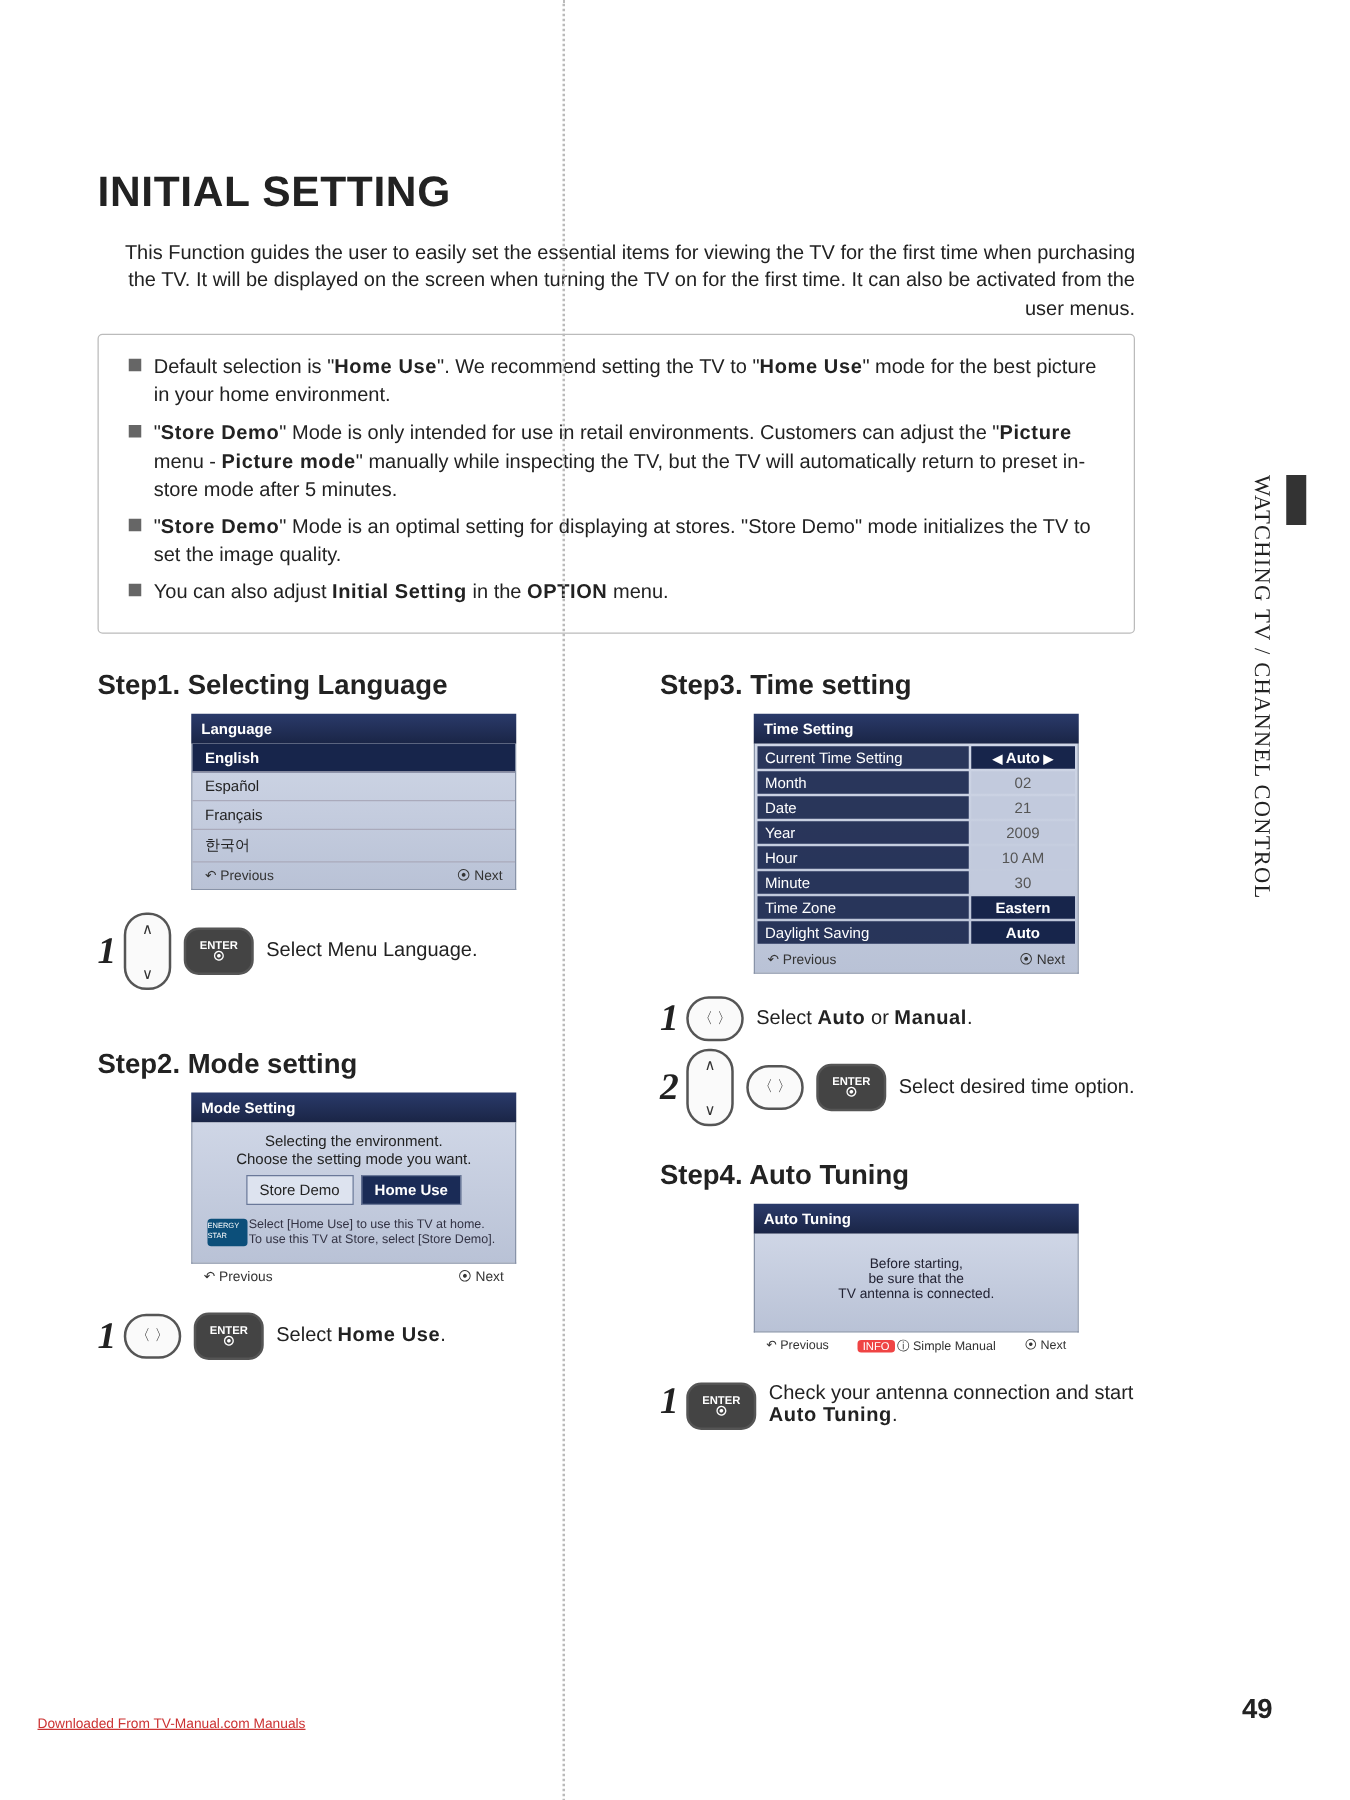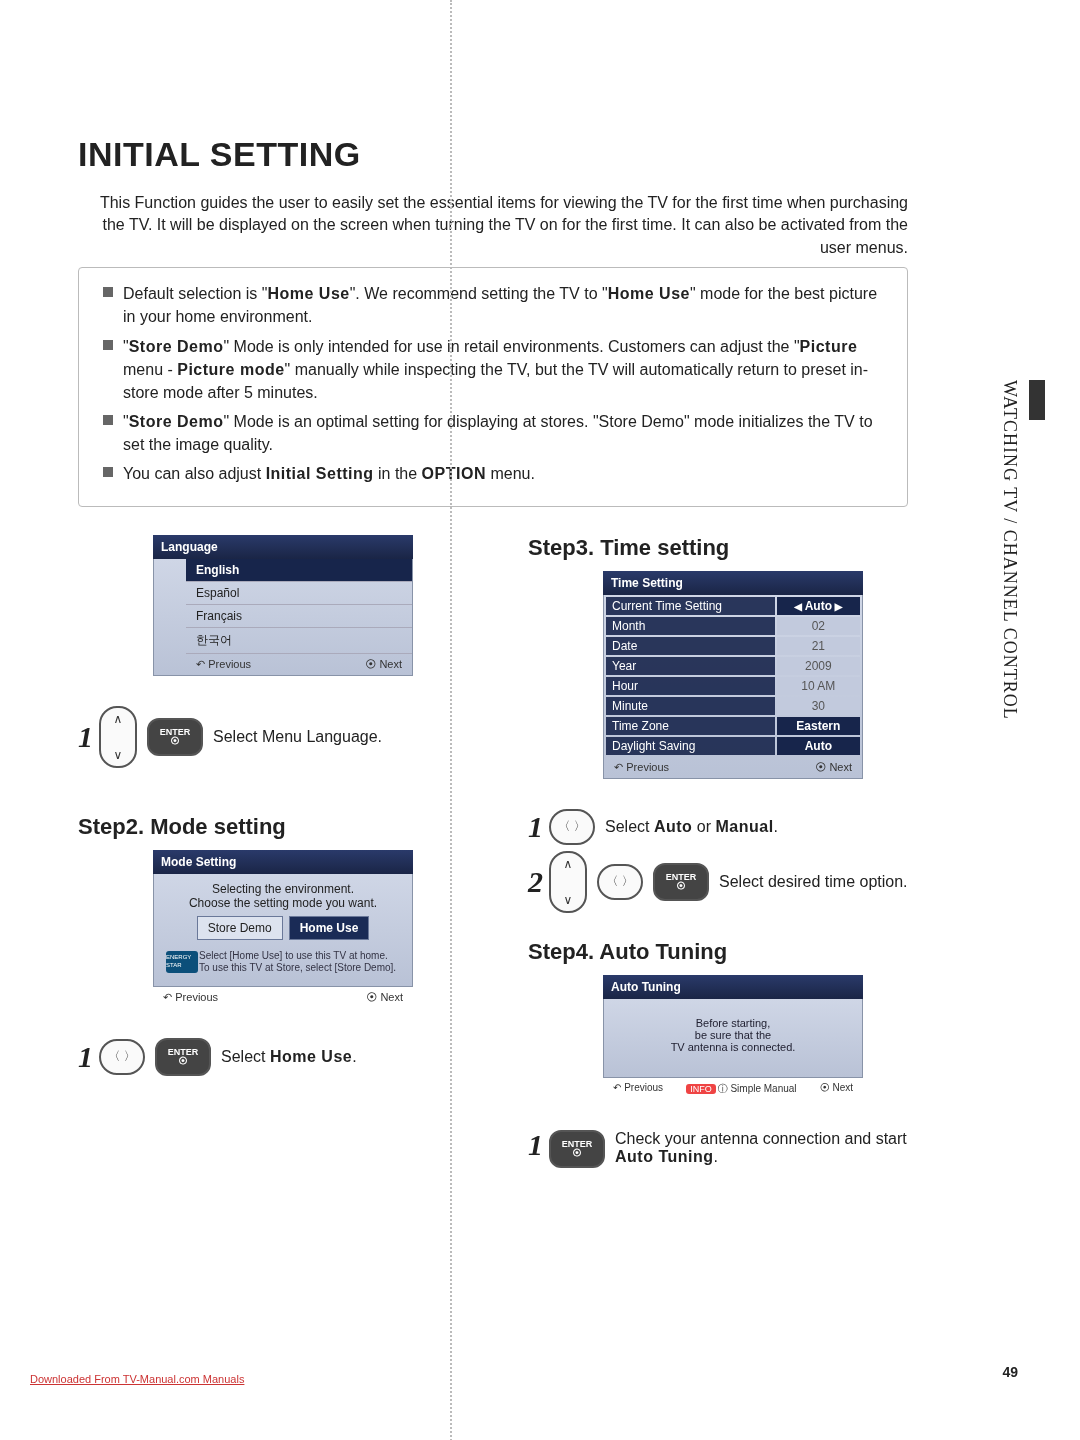--- a/index.html
+++ b/index.html
@@ -31,21 +31,21 @@
     top: 380px;
     width: 16px;
     height: 40px;
     background: #333;
   }
   .page-num {
     position: absolute;
     right: 62px;
     bottom: 60px;
     font-weight: bold;
-    font-size: 14px;
+    font-size: 22px;
   }
   .footer-link {
     position: absolute;
     left: 30px;
     bottom: 55px;
     font-size: 11px;
     color: #c33;
     text-decoration: underline;
   }
   h1 {
@@ -103,37 +103,36 @@
     width: 0;
     border-left: 2px dotted #bbb;
   }
   .step-head {
     font-size: 22px;
     font-weight: bold;
     margin: 0 0 10px 0;
     font-family: "Trebuchet MS", Arial, sans-serif;
   }
   .osd {
-    margin: 0 auto 30px auto;
+    margin: 0 auto 18px auto;
     width: 260px;
     font-size: 12px;
     border-radius: 27px;
   }
   .osd .titlebar {
     background: linear-gradient(#2a3a6a,#1a2546);
     color: #fff;
     padding: 5px 8px;
     font-weight: bold;
     font-size: 12px;
   }
   .osd .body {
     background: linear-gradient(#cfd6e6,#b9c2d6);
     border: 1px solid #8893a8;
     border-top: none;
-    padding-left: 32px;
   }
   .langrow {
     padding: 4px 10px;
     border-bottom: 1px solid #aab;
     font-size: 12px;
   }
   .langrow.sel {
     background: #17254b;
     color: #fff;
     font-weight: bold;
@@ -255,20 +254,21 @@
         <span>You can also adjust </span><span class="bold">Initial Setting</span><span> in the </span><span class="bold">OPTION</span><span> menu.</span>
       </div>
     </div>
   </div>
 
   <div class="columns">
     <div class="dotted-divider"></div>
 
     <div class="col">
 
+      <div class="step-head">Step1. Selecting Language</div>
 
       <div class="osd">
         <div class="titlebar">Language</div>
         <div class="body">
           <div class="langrow sel">English</div>
           <div class="langrow">Español</div>
           <div class="langrow">Français</div>
           <div class="langrow">한국어</div>
           <div class="footerbar">
             <span class="lf">Previous</span>

